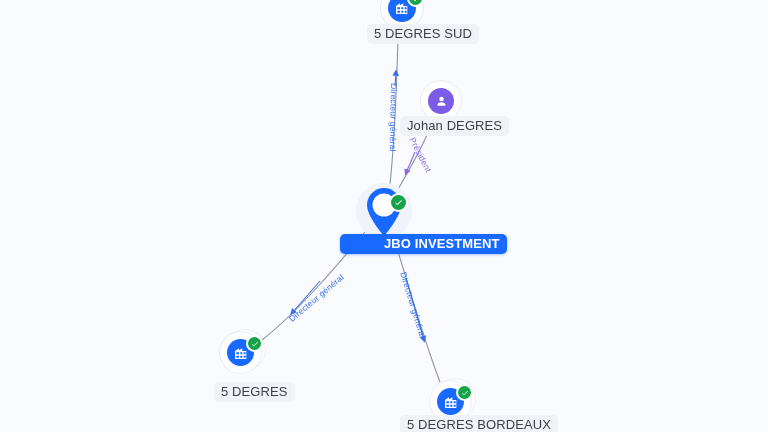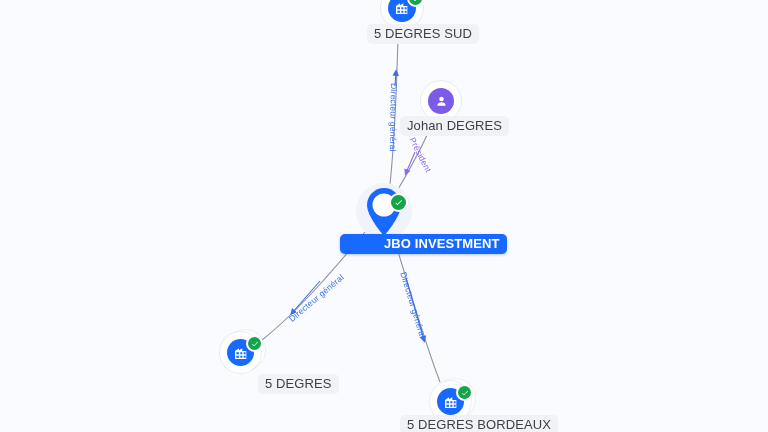--- a/index.html
+++ b/index.html
@@ -181,21 +181,21 @@
   <div class="inner-disc" style="left:-14px; top:-13px; width:27px; height:27px; background:#1769ff;">
     <svg width="16" height="16" viewBox="0 0 24 24">
       <path fill="#ffffff" d="M3 21V9l6-4v3l5-3v4h6v12H3zm2-2h4v-3H5v3zm0-5h4v-3H5v3zm6 5h3v-3h-3v3zm0-5h3v-3h-3v3zm5 5h3v-3h-3v3zm0-5h3v-3h-3v3z"></path>
     </svg>
   </div>
   <div class="badge-check" style="left:5px; top:-17px; width:13px; height:13px;">
     <svg width="8" height="8" viewBox="0 0 24 24">
         <path fill="#ffffff" d="M9 16.2 4.8 12l-1.4 1.4L9 19 21 7l-1.4-1.4z"></path>
       </svg>
   </div>
-  <div class="node-label label-plain" style="left:-27px; top:22px;margin-left:44px;">5 DEGRES</div>
+  <div class="node-label label-plain" style="left:-27px; top:30px;">5 DEGRES</div>
 </div>
 
 <div class="node" style="left:451px; top:401px;">
   <div class="halo2" style="left:-16px; top:-22px; width:40px; height:40px; box-shadow:0 0 0 1px rgba(170,180,200,0.2);"></div>
   <div class="halo" style="left:-21px; top:-20px; width:41px; height:41px;"></div>
   <div class="inner-disc" style="left:-14px; top:-13px; width:27px; height:27px; background:#1769ff;">
     <svg width="16" height="16" viewBox="0 0 24 24">
       <path fill="#ffffff" d="M3 21V9l6-4v3l5-3v4h6v12H3zm2-2h4v-3H5v3zm0-5h4v-3H5v3zm6 5h3v-3h-3v3zm0-5h3v-3h-3v3zm5 5h3v-3h-3v3zm0-5h3v-3h-3v3z"></path>
     </svg>
   </div>

